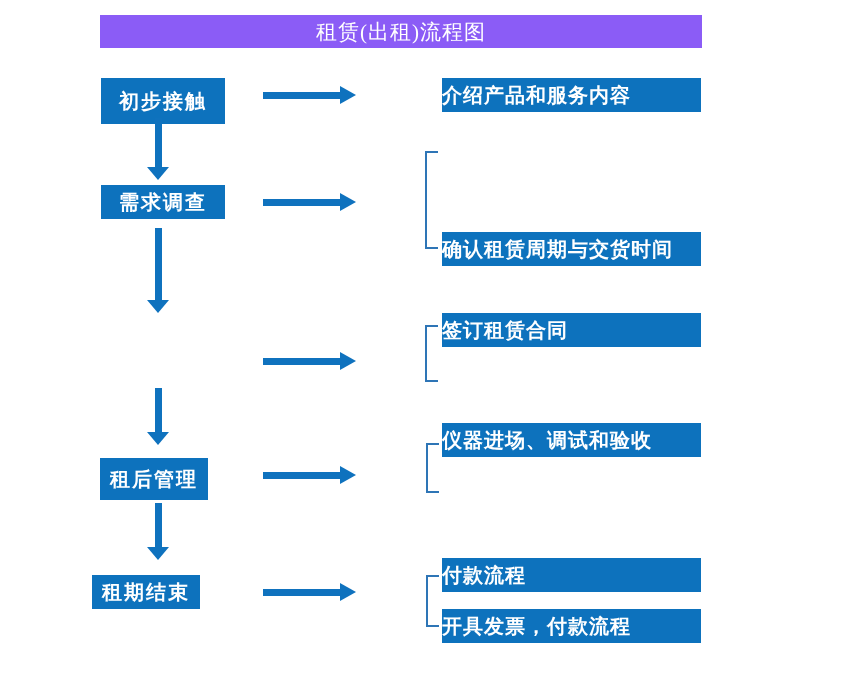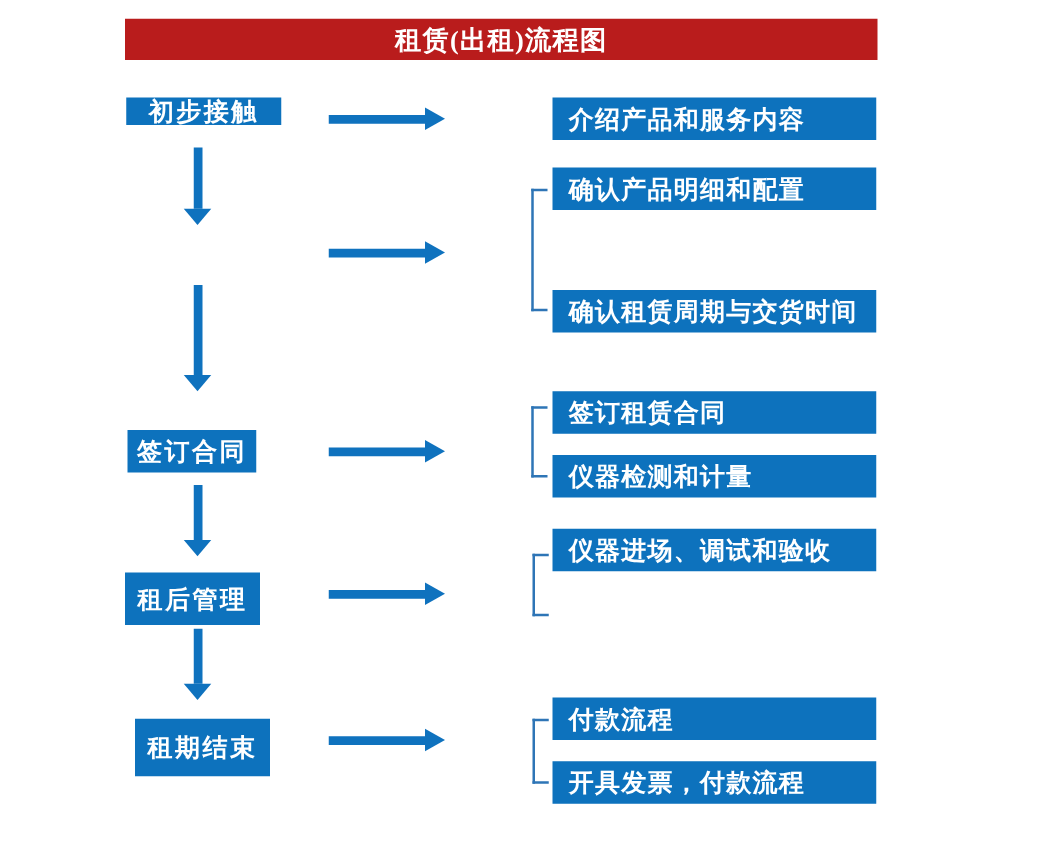--- a/index.html
+++ b/index.html
@@ -8,24 +8,24 @@
     width: 844px;
     height: 688px;
     background: #ffffff;
     font-family: "Liberation Serif", serif;
     overflow: hidden;
   }
   .title-bar {
     position: absolute;
     left: 100px; top: 15px;
     width: 602px; height: 33px;
-    background: #b91c1c;
+    background: #8b5cf6;
     color: #ffffff;
     font-size: 21px;
-    font-weight: bold;
+    font-weight: normal;
     letter-spacing: 1px;
     display: flex;
     align-items: center;
     justify-content: center;
   }
   .step-box {
     position: absolute;
     background: #0d72bd;
     color: #ffffff;
     font-size: 20px;
@@ -40,21 +40,20 @@
     left: 442px;
     width: 259px;
     height: 34px;
     background: #0d72bd;
     color: #ffffff;
     font-size: 20px;
     font-weight: bold;
     letter-spacing: 1px;
     display: flex;
     align-items: center;
-    padding-left: 13px;
     box-sizing: border-box;
     white-space: nowrap;
   }
   .h-arrow {
     position: absolute;
     left: 263px;
     width: 93px;
     height: 18px;
     display: flex;
     align-items: center;
@@ -90,24 +89,24 @@
     background: transparent;
   }
 </style>
 </head>
 <body>
 
 <div class="canvas">
 
   <div class="title-bar">租赁(出租)流程图</div>
 
-  <div class="step-box" style="left:101px;top:78px;width:124px;height:22px">初步接触</div>
-  <div class="step-box" style="left:102px;top:344px;width:103px;height:34px">签订合同</div>
+  <div class="step-box" style="left:101px;top:78px;width:124px;height:46px">初步接触</div>
+  <div class="step-box" style="left:101px;top:185px;width:124px;height:34px">需求调查</div>
   <div class="step-box" style="left:100px;top:458px;width:108px;height:42px">租后管理</div>
-  <div class="step-box" style="left:108px;top:575px;width:108px;height:46px">租期结束</div>
+  <div class="step-box" style="left:92px;top:575px;width:108px;height:34px">租期结束</div>
 
   <div class="v-arrow" style="top:118px;height:62px">
     <div class="shaft"></div>
     <div class="head"></div>
   </div>
   <div class="v-arrow" style="top:228px;height:85px">
     <div class="shaft"></div>
     <div class="head"></div>
   </div>
   <div class="v-arrow" style="top:388px;height:57px">
@@ -139,21 +138,19 @@
     <div class="shaft"></div>
     <div class="head"></div>
   </div>
 
   <div class="bracket" style="left:425px;top:151px;height:98px"></div>
   <div class="bracket" style="left:425px;top:325px;height:57px"></div>
   <div class="bracket" style="left:426px;top:443px;height:50px"></div>
   <div class="bracket" style="left:426px;top:575px;height:52px"></div>
 
   <div class="detail-box" style="top:78px">介绍产品和服务内容</div>
-  <div class="detail-box" style="top:134px">确认产品明细和配置</div>
   <div class="detail-box" style="top:232px">确认租赁周期与交货时间</div>
   <div class="detail-box" style="top:313px">签订租赁合同</div>
-  <div class="detail-box" style="top:364px">仪器检测和计量</div>
   <div class="detail-box" style="top:423px">仪器进场、调试和验收</div>
   <div class="detail-box" style="top:558px">付款流程</div>
   <div class="detail-box" style="top:609px">开具发票，付款流程</div>
 
 </div>
 
 </body></html>

